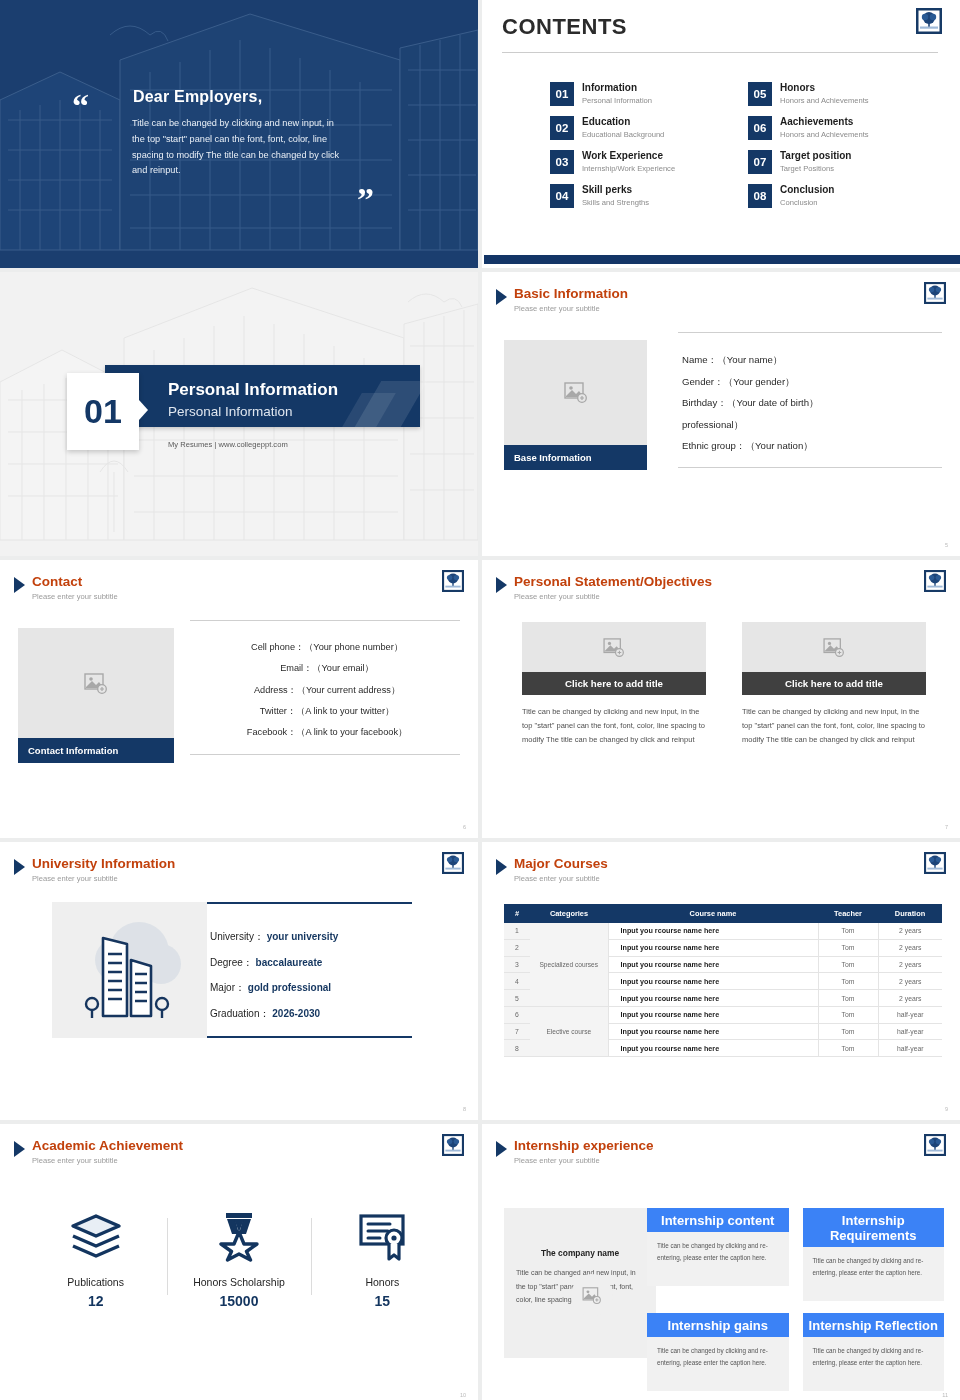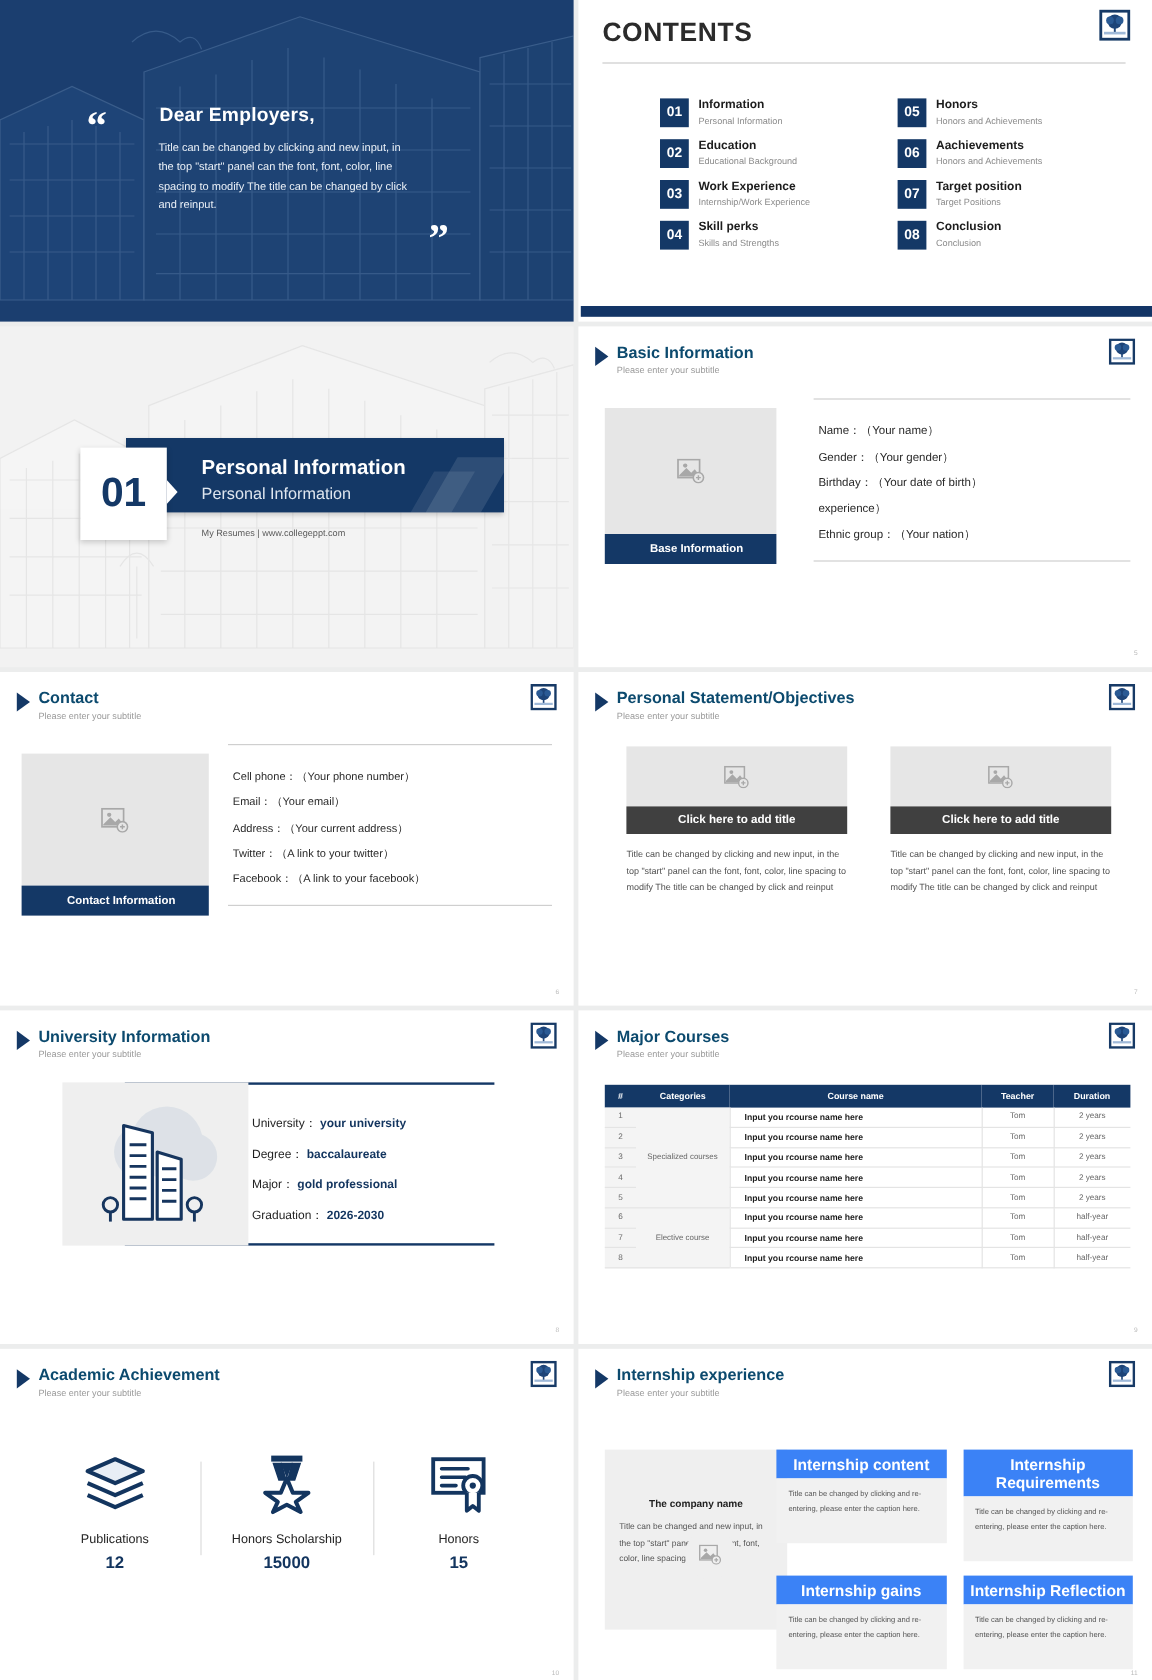--- a/index.html
+++ b/index.html
@@ -53,43 +53,43 @@
               border-top:10px solid transparent; border-bottom:10px solid transparent;
               border-left:9px solid #fff; z-index:4; }
   .sec-h1   { position:absolute; left:168px; top:108px; color:#fff; font-size:17px; font-weight:bold; z-index:3;}
   .sec-h2   { position:absolute; left:168px; top:132px; color:#dfe6ef; font-size:13.5px; z-index:3;}
   .sec-meta { position:absolute; left:168px; top:168px; color:#5a5a5a; font-size:7.6px; z-index:3;}
 
   
   .hd { position:absolute; left:14px; top:14px; display:flex; align-items:flex-start; gap:7px; }
   .hd-tri { width:0;height:0; border-top:8px solid transparent; border-bottom:8px solid transparent;
             border-left:11px solid #143866; margin-top:3px; flex:0 0 auto;}
-  .hd-t  { font-size:13.5px; font-weight:bold; color:#0c4a6e; line-height:1.15; }
+  .hd-t  { font-size:13.5px; font-weight:bold; color:#c2410c; line-height:1.15; }
   .hd-s  { font-size:7.6px; color:#9a9a9a; margin-top:2px; }
   .hd-logo { position:absolute; right:14px; top:10px; }
   .pgnum { position:absolute; right:12px; bottom:8px; font-size:5.5px; color:#b9b9b9; }
 
   
   .imgph { background:#e6e6e6; display:flex; align-items:center; justify-content:center; }
 
   
   .bi-left  { position:absolute; left:22px; top:68px; width:143px; }
   .bi-photo { height:105px; }
   .bi-cap   { background:#143866; color:#fff; font-size:9.5px; font-weight:bold;
-              padding:7px 0 7px 10px;text-align:center; }
+              padding:7px 0 7px 10px; }
   .bi-right { position:absolute; left:196px; top:60px; right:18px; }
   .bi-hr    { height:1px; background:#cfcfcf; }
   .bi-list  { padding:16px 0 10px 4px; }
   .bi-list li{ list-style:none; font-size:9.6px; color:#2a2a2a; line-height:2.25; }
 
   
   .cn-left  { position:absolute; left:18px; top:68px; width:156px; }
   .cn-photo { height:110px; }
   .cn-right { position:absolute; left:190px; top:60px; right:18px; }
-  .cn-list  { padding:16px 0 10px 4px; }
+  .cn-list  { padding:16px 0 10px 4px;text-align:center; }
   .cn-list li{ list-style:none; font-size:9.2px; color:#2a2a2a; line-height:2.32; }
 
   
   .ps-wrap { position:absolute; left:40px; top:62px; right:34px; display:flex; gap:36px; }
   .ps-card { flex:1; }
   .ps-img  { height:50px; }
   .ps-bar  { background:#404040; color:#fff; text-align:center; font-size:9.7px; font-weight:bold; padding:6px 0; }
   .ps-txt  { margin-top:10px; font-size:7.5px; color:#505050; line-height:1.85; }
 
   
@@ -297,21 +297,21 @@
           </svg>
       </div>
       <div class="bi-cap">Base Information</div>
     </div>
     <div class="bi-right">
       <div class="bi-hr"></div>
       <ul class="bi-list">
         <li>Name：（Your name）</li>
         <li>Gender：（Your gender）</li>
         <li>Birthday：（Your date of birth）</li>
-        <li>experience）</li>
+        <li>professional）</li>
         <li>Ethnic group：（Your nation）</li>
       </ul>
       <div class="bi-hr"></div>
     </div>
     <div class="pgnum">5</div>
   </div>
 
   <div class="slide">
     <div class="hd">
       <div class="hd-tri"></div>

